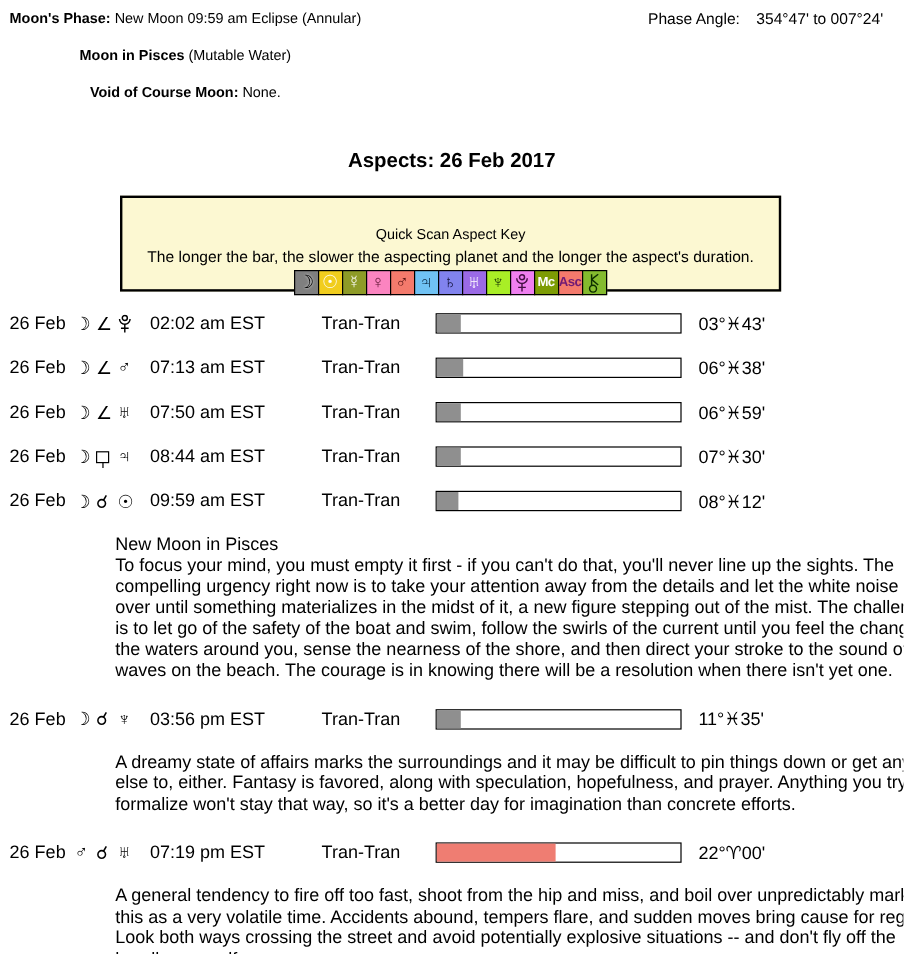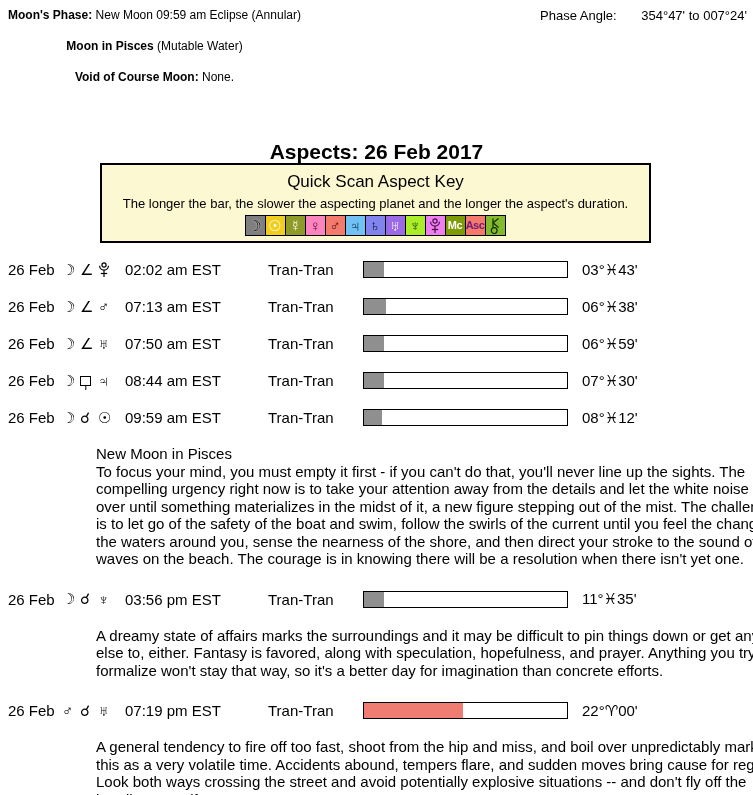--- a/index.html
+++ b/index.html
@@ -5,30 +5,30 @@
   html,body{margin:0;padding:0;background:#ffffff;}
   body{font-family:"Liberation Sans","DejaVu Sans",sans-serif;color:#000;}
   .page{position:relative;width:753px;height:795px;background:#fff;overflow:hidden;}
 
   
   .hdr{position:absolute;top:8px;left:8px;}
   .hdr-line{font-size:12px;margin-bottom:15px;}
   .hdr-line .lbl{font-weight:bold;}
   .hdr-line.l2{margin-top:17px;text-align:center;}
   .phase-angle{position:absolute;top:8px;left:540px;font-size:13px;}
-  .phase-angle .pa-val{margin-left:21px;}
-
-  
-  .report-title{position:absolute;top:140px;left:0;width:100%;text-align:center;
-    font-size:21px;font-weight:bold;}
+  .phase-angle .pa-val{margin-left:10px;}
+
+  
+  .report-title{position:absolute;top:124px;left:0;width:100%;text-align:center;
+    font-size:17px;font-weight:bold;}
 
   
   .key-box{position:absolute;top:163px;left:100px;width:547px;height:76px;
     background:#fcf8d2;border:2px solid #000;text-align:center;}
-  .key-title{font-size:17px;margin-top:7px;}
+  .key-title{font-size:12px;margin-top:23px;}
   .key-sub{font-size:13px;margin-top:4px;}
   .key-squares{margin-top:4px;display:flex;justify-content:center;}
   .key-square{width:19px;height:19px;border:1px solid #000;margin-left:-1px;
     display:flex;align-items:center;justify-content:center;font-size:15px;line-height:1;}
   .key-square .sm{font-size:11px;font-weight:bold;letter-spacing:-0.5px;}
   .key-square[data-name="moon-icon"]{text-shadow:0 0 2px #fff;}
 
   
   .aspect-list{position:absolute;top:260px;left:0;width:753px;}
   .aspect-row{display:flex;align-items:center;height:19px;margin-bottom:18px;

